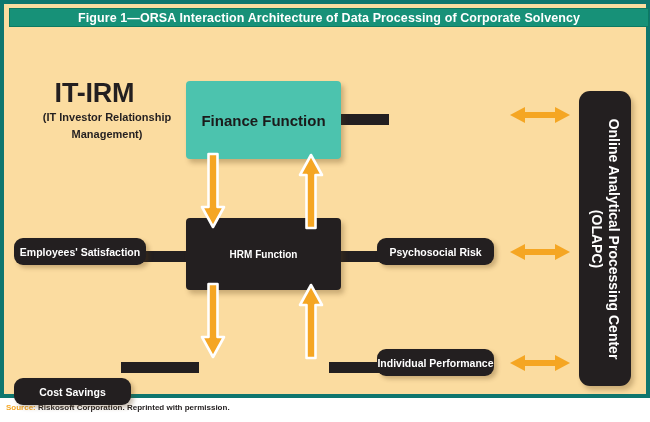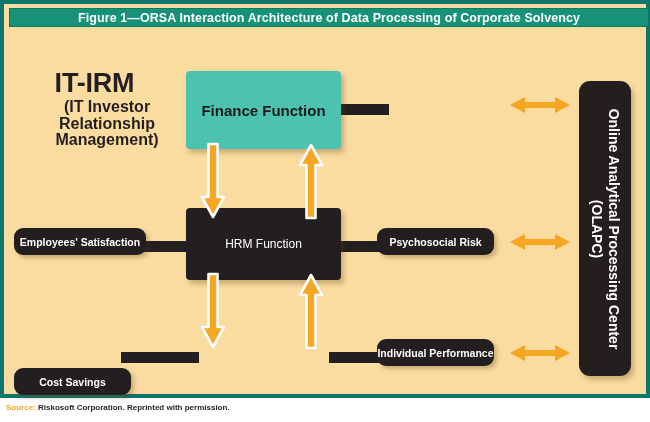--- a/index.html
+++ b/index.html
@@ -35,38 +35,38 @@
     color:#ffffff;
     font-size:12.5px;
     font-weight:bold;
     letter-spacing:.1px;
     white-space:nowrap;
   }
 
   
   #diagram-canvas{
     position:absolute;
-    left:0;top:32px;
+    left:0;top:42px;
     width:562px;height:372px;
   }
 
   
   #it-irm-block{
     position:absolute;
     left:8px;top:32px;
     width:165px;
     text-align:center;
     color:#231f20;
   }
   #it-irm-acronym{
     font-size:27px;font-weight:bold;line-height:30px;
     letter-spacing:-.2px;
   }
   #it-irm-expansion{
-    font-size:16px;font-weight:bold;line-height:16.5px;
+    font-size:11px;font-weight:bold;line-height:16.5px;
     margin-top:1px;
     margin-left:25px;
   }
 
   
   .node{
     position:absolute;
     box-sizing:border-box;
     display:flex;align-items:center;justify-content:center;
     text-align:center;
@@ -77,21 +77,21 @@
   .node.teal-light{background:#4cc3ae;color:#1b1b1b;}
   .node.teal-dark{background:#1f9e8a;color:#1b1b1b;}
   .node.dark{background:#231f20;color:#ffffff;}
 
   #node-finance{
     left:182px;top:35px;width:155px;height:78px;
     font-size:15px;font-weight:bold;
   }
   #node-hrm{
     left:182px;top:172px;width:155px;height:72px;
-    font-size:12px;font-weight:normal;
+    font-size:10px;font-weight:bold;
   }
   #node-operational{
     left:182px;top:285px;width:155px;height:78px;
     font-size:15px;font-weight:bold;line-height:19px;
   }
 
   
   .pill{
     position:absolute;
     box-sizing:border-box;

